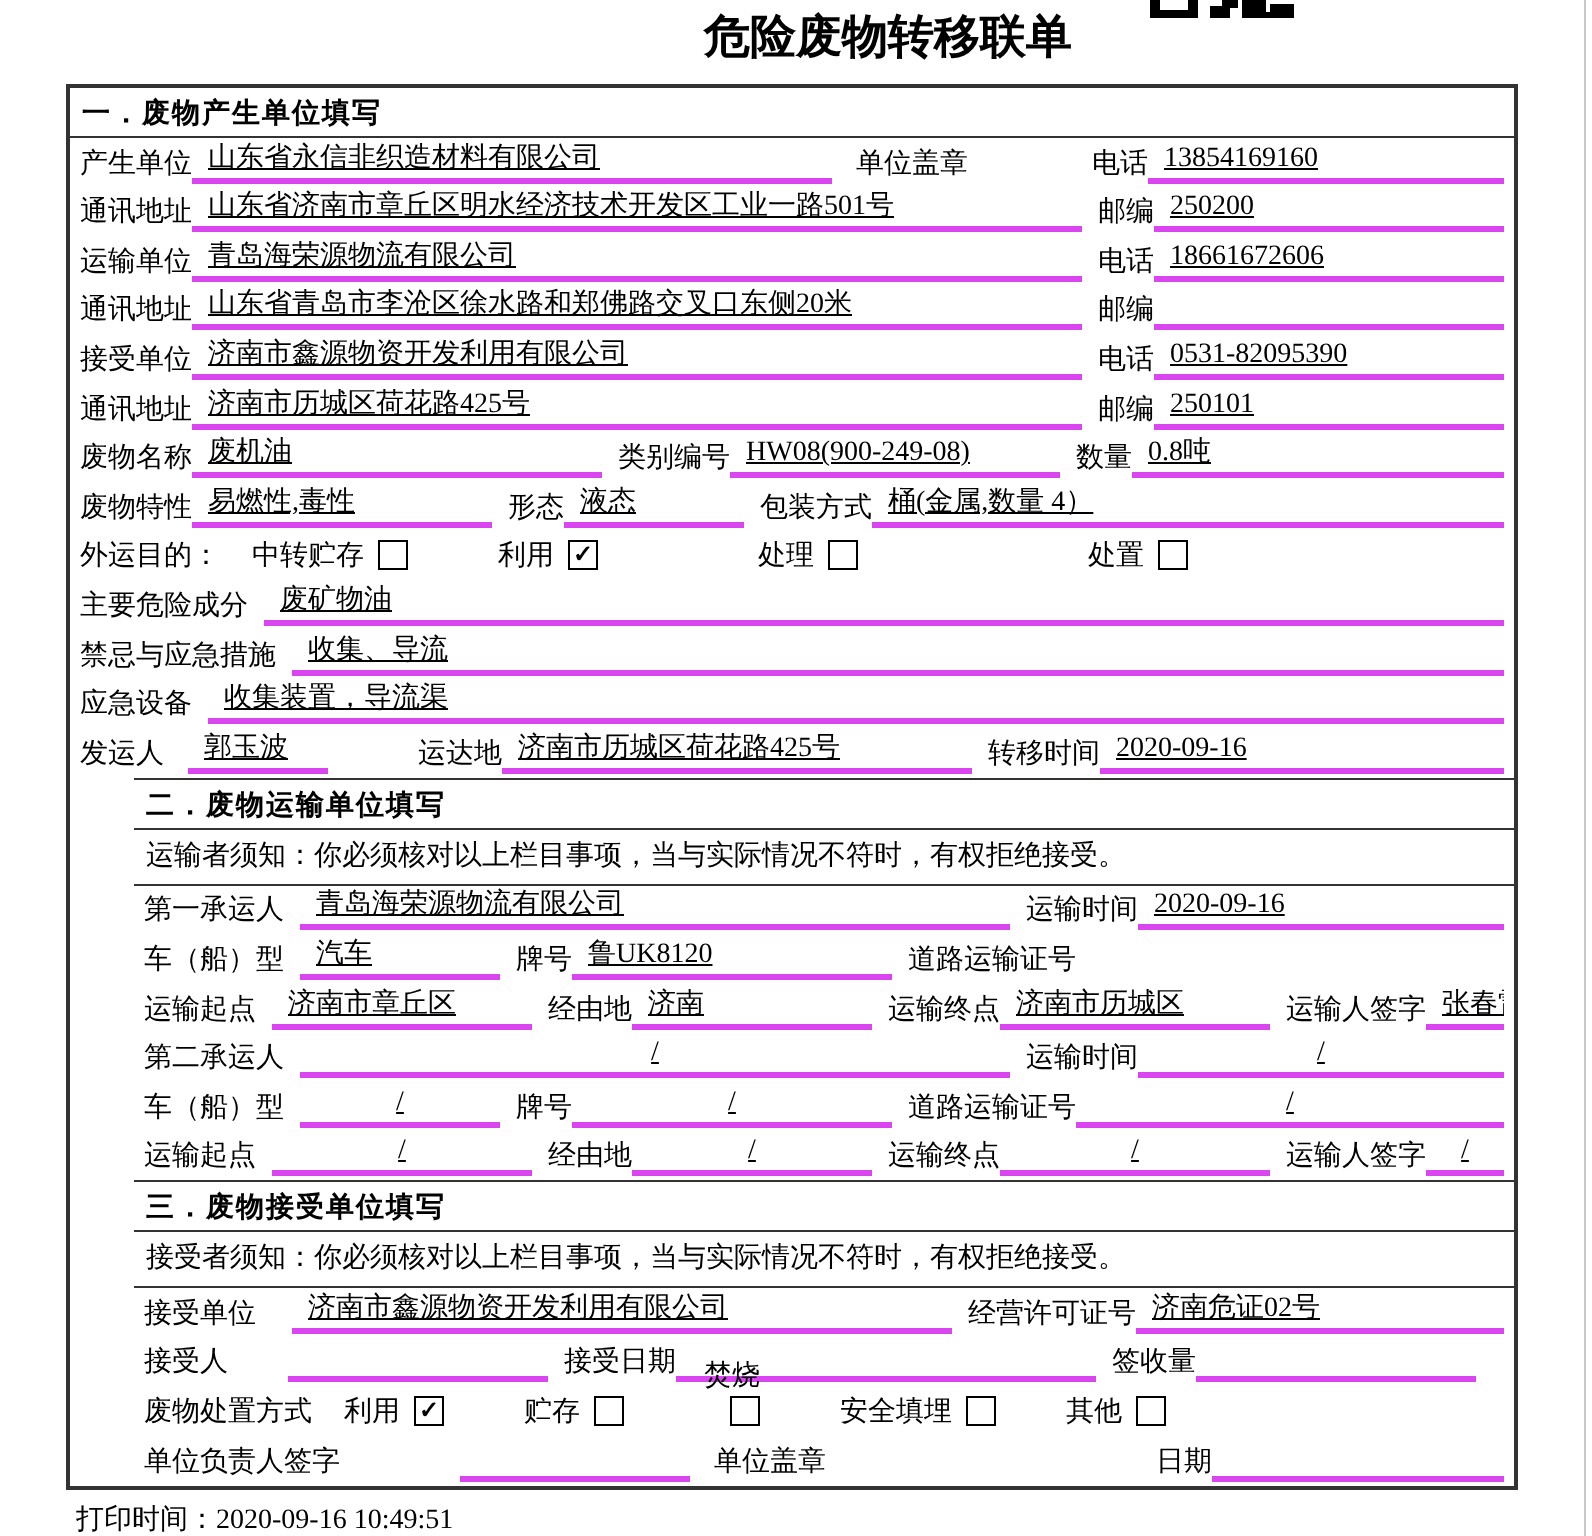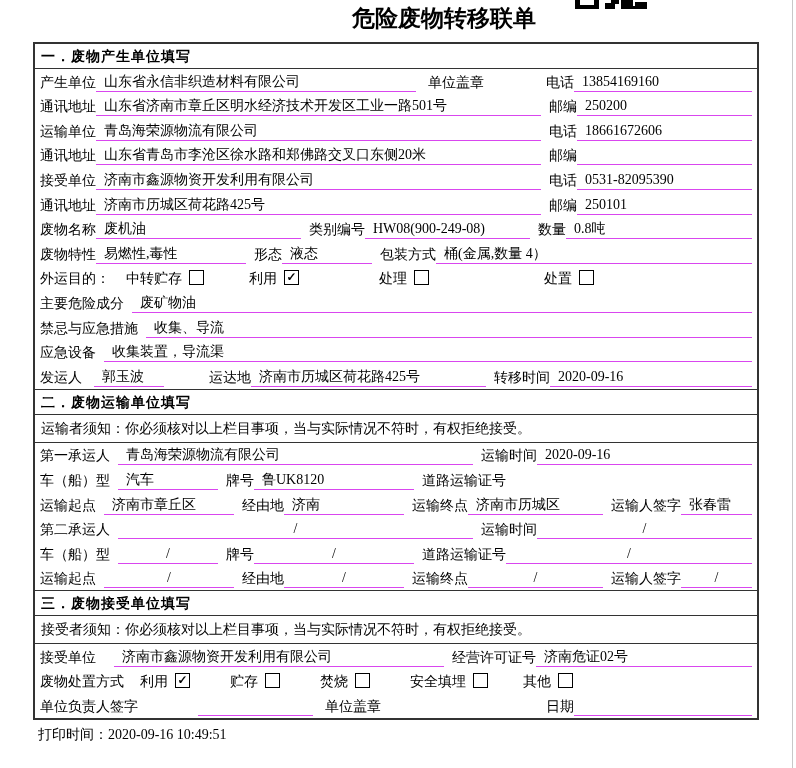--- a/index.html
+++ b/index.html
@@ -12,32 +12,32 @@
   .edge-line{position:absolute;top:0;right:3px;width:1px;height:100%;background:#c8c8c8;}
   .hdr{position:relative;height:42px;}
   .serial{position:absolute;left:38px;top:12px;white-space:nowrap;}
   .title{
     position:absolute;left:50%;top:3px;transform:translateX(-50%);margin-left:46px;
     font-size:23px;font-weight:bold;white-space:nowrap;
     font-family:"Liberation Sans","DejaVu Sans",sans-serif;
   }
   .qr{position:absolute;left:575px;top:0;}
   .tbl{margin-left:33px;width:722px;border:2px solid #333;background:#fff;}
-  .section:not(:first-child){border-top:1px solid #333;}
+  .section:not(:first-child){border-top:1px solid #333;margin-left:32px;}
   .sec-title{
     font-family:"Liberation Sans","DejaVu Sans",sans-serif;
     font-weight:bold;font-size:14px;letter-spacing:1px;
     padding:3px 6px;height:18px;line-height:18px;border-bottom:1px solid #333;
   }
   .notice{padding:3px 6px;height:21px;line-height:21px;border-bottom:1px solid #333;white-space:nowrap;}
   .row{display:flex;align-items:flex-end;height:24.6px;padding:0 5px;}
   .lbl{line-height:19px;margin-bottom:2px;white-space:nowrap;flex:0 0 auto;}
   .val{
-    line-height:19px;margin-bottom:2px;border-bottom:1px solid #d946ef;
-    padding:0 4px 0 8px;white-space:nowrap;overflow:hidden;box-sizing:border-box;flex:0 0 auto;
+    line-height:19px;margin-bottom:2px;border-bottom:3px solid #d946ef;
+    padding:0 4px 0 8px;white-space:nowrap;overflow:hidden;box-sizing:border-box;flex:0 0 auto;text-decoration:underline;
   }
   .val.grow{flex:1 1 auto;}
   .val.center{text-align:center;padding:0 4px;}
   .chk{display:flex;align-items:flex-end;line-height:19px;margin-bottom:2px;flex:0 0 auto;}
   .chklbl{line-height:19px;white-space:nowrap;text-align:center;}
   .box{
     display:inline-block;width:13px;height:13px;border:1px solid #000;margin:0 0 3px 7px;
     font-size:12px;line-height:13px;text-align:center;font-weight:bold;box-sizing:content-box;
   }
   .footer{margin:6px 0 0 38px;white-space:nowrap;}
@@ -210,30 +210,38 @@
     <div class="section">
       <div class="sec-title">三．废物接受单位填写</div>
       <div class="notice">接受者须知：你必须核对以上栏目事项，当与实际情况不符时，有权拒绝接受。</div>
       <div class="row">
         <span class="lbl">接受单位</span>
         <span class="val" style="width: 330px; margin-left: 18px;">济南市鑫源物资开发利用有限公司</span>
         <span class="lbl" style="margin-left: 8px;">经营许可证号</span>
         <span class="val grow">济南危证02号</span>
       </div>
       <div class="row">
+        <span class="lbl">接受人</span>
+        <span class="val" style="width: 130px; margin-left: 30px;"></span>
+        <span class="lbl" style="margin-left: 8px;">接受日期</span>
+        <span class="val" style="width: 210px;"></span>
+        <span class="lbl" style="margin-left: 8px;">签收量</span>
+        <span class="val" style="width: 140px;"></span>
+      </div>
+      <div class="row">
         <span class="lbl">废物处置方式</span>
         <span class="chk" style="margin-left: 16px;">
           <span class="chklbl">利用</span>
           <span class="box">✓</span>
         </span>
         <span class="chk" style="margin-left: 40px;">
           <span class="chklbl">贮存</span>
           <span class="box"></span>
         </span>
-        <span class="chk" style="margin-left: 40px;">
+        <span class="chk" style="margin-left: 40px; flex-direction: column;">
           <span class="chklbl">焚烧</span>
           <span class="box"></span>
         </span>
         <span class="chk" style="margin-left: 40px;">
           <span class="chklbl">安全填埋</span>
           <span class="box"></span>
         </span>
         <span class="chk" style="margin-left: 35px;">
           <span class="chklbl">其他</span>
           <span class="box"></span>

